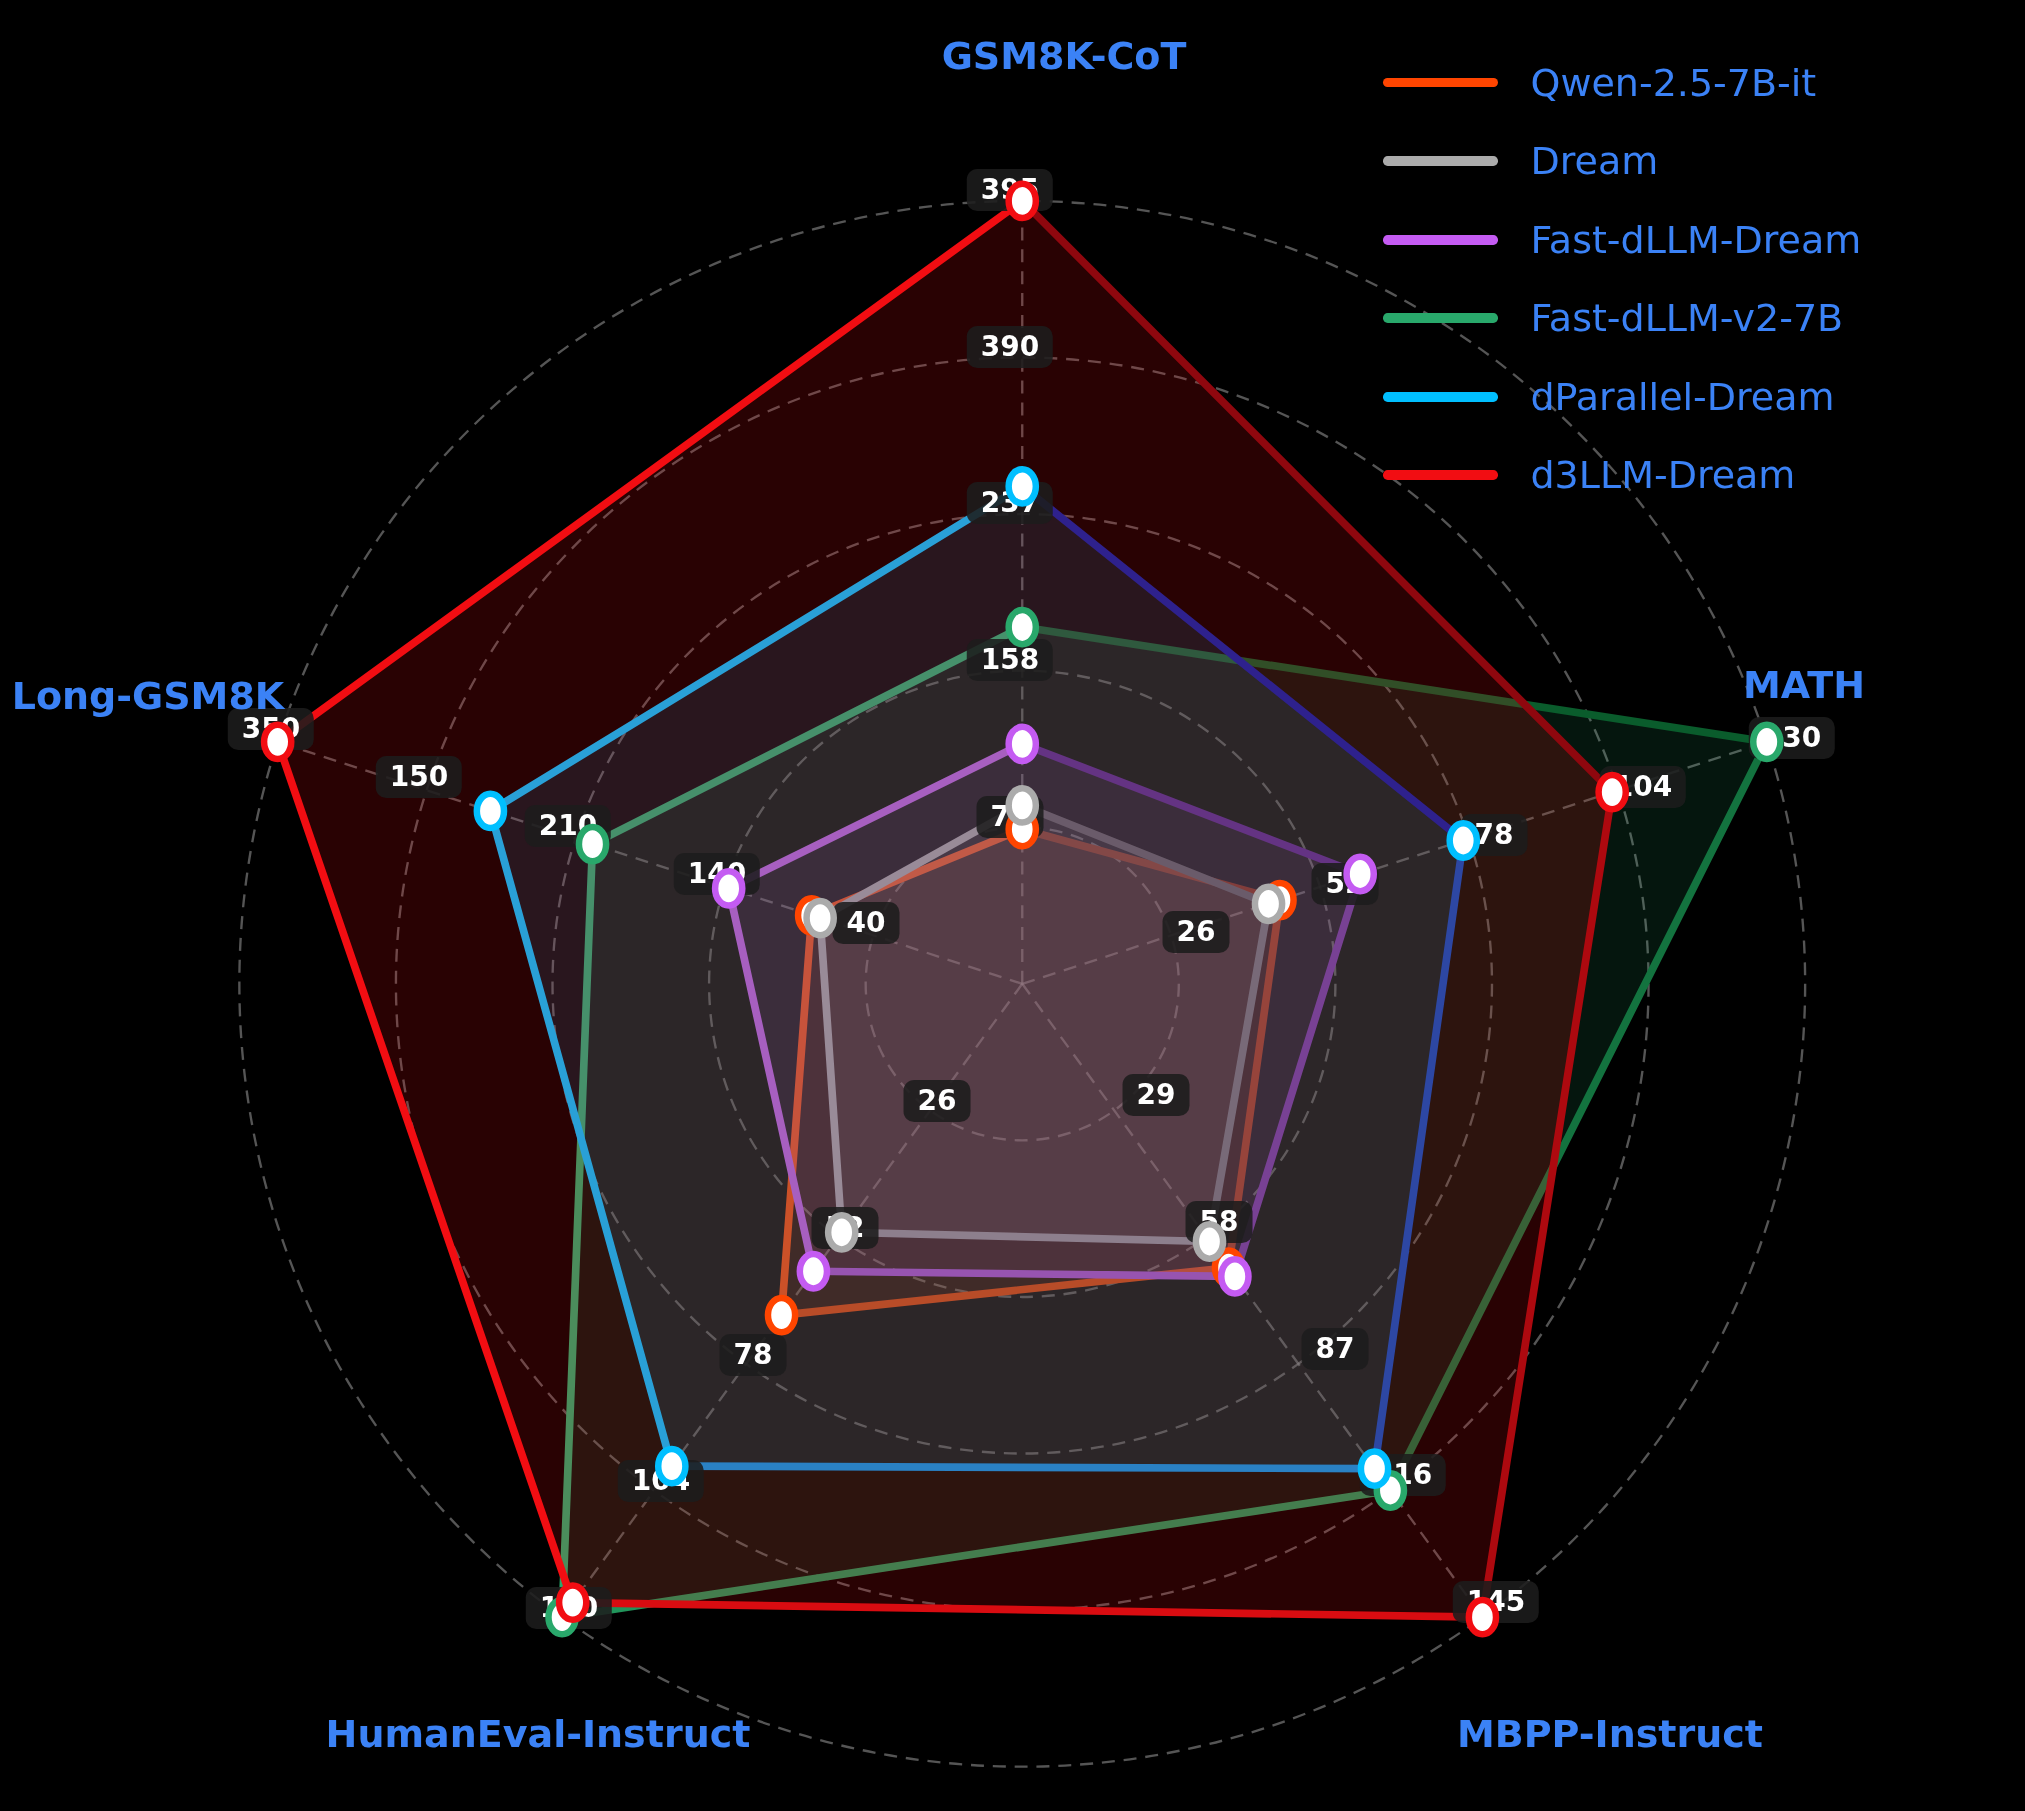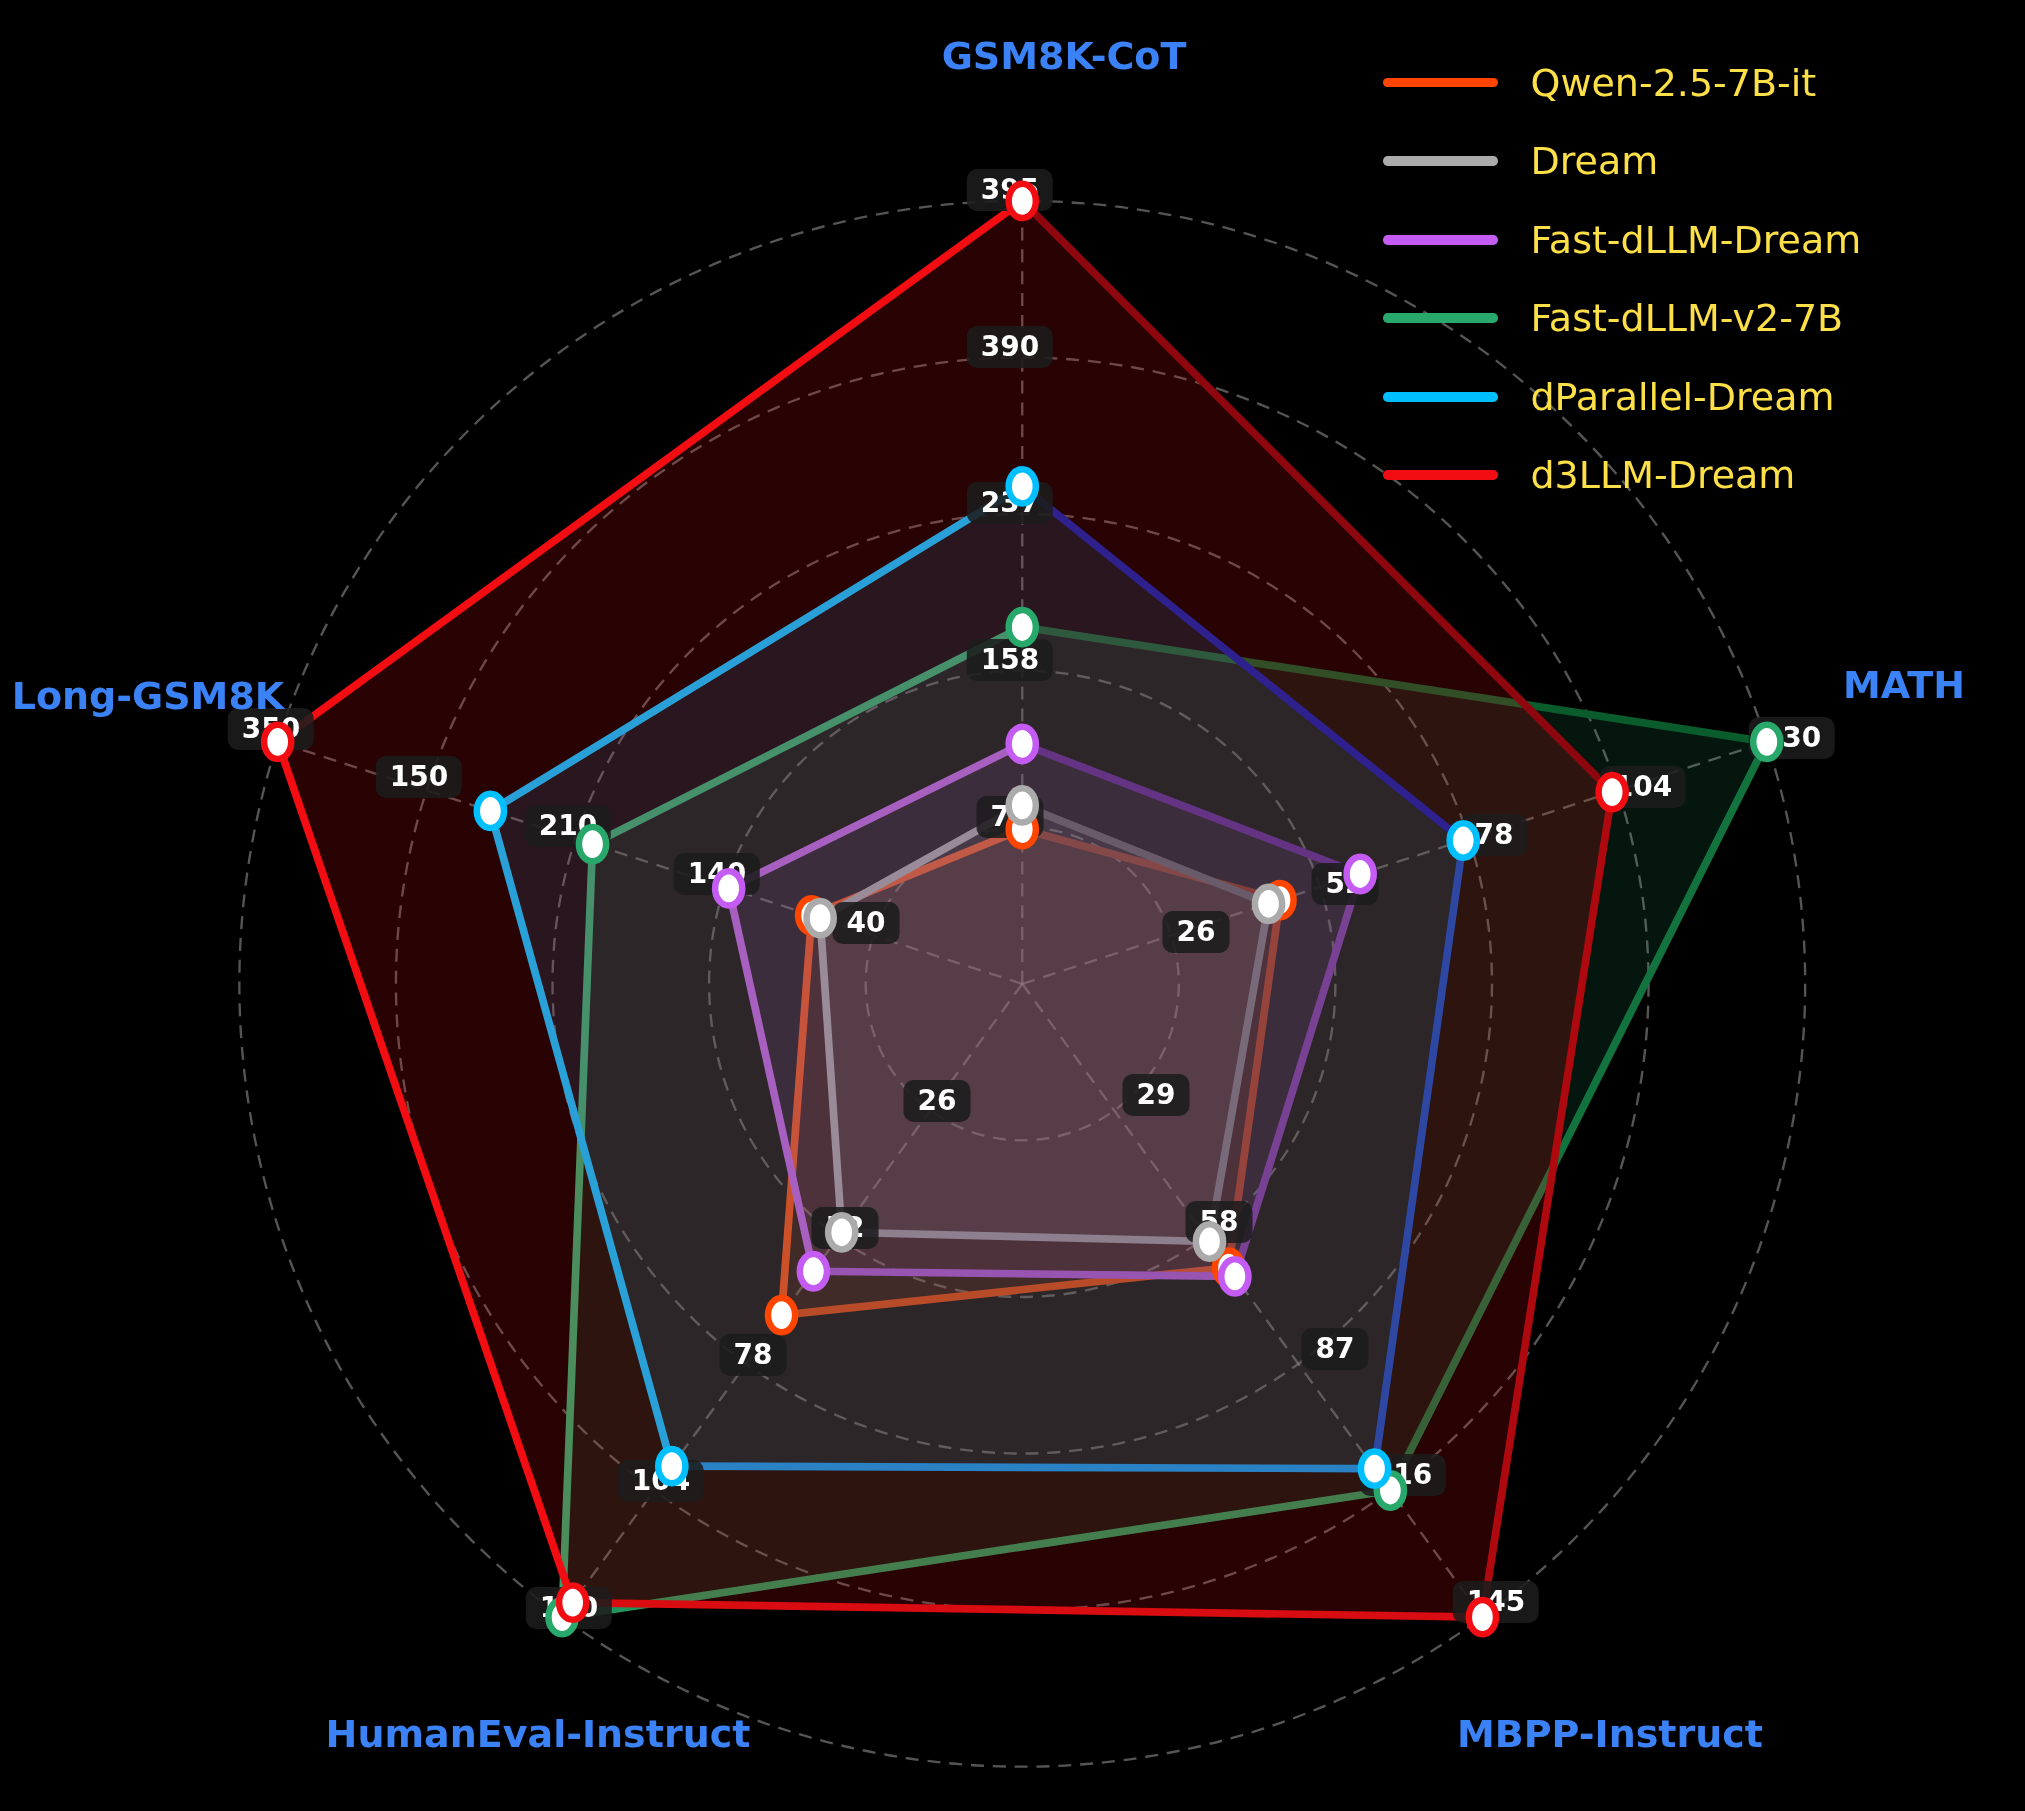--- a/index.html
+++ b/index.html
@@ -8,21 +8,21 @@
   svg.layer{position:absolute;left:0;top:0;}
   #tick-layer{position:absolute;left:0;top:0;width:100%;height:100%;pointer-events:none;}
   .tick{position:absolute;transform:translate(-50%,-50%);background:rgba(28,28,28,0.88);
         color:#fff;font-weight:bold;font-size:28px;line-height:1;padding:7px 14px;
         border-radius:10.6px;white-space:nowrap;}
   .axis-title{position:absolute;transform:translate(-50%,-50%);color:#3b82f6;font-weight:bold;
         font-size:38px;white-space:nowrap;}
   #legend{position:absolute;left:1383px;top:23.6px;width:638px;}
   .legend-row{position:absolute;left:0;height:53px;display:flex;align-items:center;}
   .legend-swatch{display:inline-block;width:115px;height:9.5px;border-radius:4.7px;flex:0 0 auto;}
-  .legend-label{color:#fde047;font-size:38px;margin-left:32.5px;white-space:nowrap;}
+  .legend-label{color:#3b82f6;font-size:38px;margin-left:32.5px;white-space:nowrap;}
 </style>
 </head>
 <body>
 
 <div id="stage">
 
   <svg id="base-svg" class="layer" width="2025" height="1811" viewBox="0 0 3427 3065">
       <line x1="1730" y1="1665" x2="1730" y2="340" stroke="#9a9a9a" stroke-opacity="0.55" stroke-width="4" stroke-dasharray="22 15"></line>
       <line x1="1730" y1="1665" x2="2990.149884091078" y2="1255.5524824531947" stroke="#9a9a9a" stroke-opacity="0.55" stroke-width="4" stroke-dasharray="22 15"></line>
       <line x1="1730" y1="1665" x2="2508.815459287527" y2="2736.947517546805" stroke="#9a9a9a" stroke-opacity="0.55" stroke-width="4" stroke-dasharray="22 15"></line>
@@ -126,21 +126,21 @@
       <ellipse cx="1136.9020733118066" cy="2481.329263362567" rx="23" ry="29" fill="#ffffff" stroke="#00BFFF" stroke-width="11"></ellipse>
       <ellipse cx="829.8929399349439" cy="1372.5374874665677" rx="23" ry="29" fill="#ffffff" stroke="#00BFFF" stroke-width="11"></ellipse>
       <ellipse cx="1730" cy="340" rx="23" ry="29" fill="#ffffff" stroke="#F20D12" stroke-width="11"></ellipse>
       <ellipse cx="2728.4264466260083" cy="1340.5915822513773" rx="23" ry="29" fill="#ffffff" stroke="#F20D12" stroke-width="11"></ellipse>
       <ellipse cx="2508.815459287527" cy="2736.947517546805" rx="23" ry="29" fill="#ffffff" stroke="#F20D12" stroke-width="11"></ellipse>
       <ellipse cx="969.15720515757" cy="2712.210267141879" rx="23" ry="29" fill="#ffffff" stroke="#F20D12" stroke-width="11"></ellipse>
       <ellipse cx="469.8501159089217" cy="1255.5524824531944" rx="23" ry="29" fill="#ffffff" stroke="#F20D12" stroke-width="11"></ellipse>
     </svg>
 
   <div class="axis-title" style="left:1064px;top:56px">GSM8K-CoT</div>
-  <div class="axis-title" style="left:1904px;top:685px">MATH</div>
+  <div class="axis-title" style="left:1804px;top:685px">MATH</div>
   <div class="axis-title" style="left:1610px;top:1734px">MBPP-Instruct</div>
   <div class="axis-title" style="left:538px;top:1734px">HumanEval-Instruct</div>
   <div class="axis-title" style="left:148px;top:696px">Long-GSM8K</div>
 
   <div id="legend">
     <div class="legend-row" style="top:32.5px">
       <span class="legend-swatch" style="background: rgb(255, 69, 0);"></span>
       <span class="legend-label">Qwen-2.5-7B-it</span>
     </div>
     <div class="legend-row" style="top:111px">

